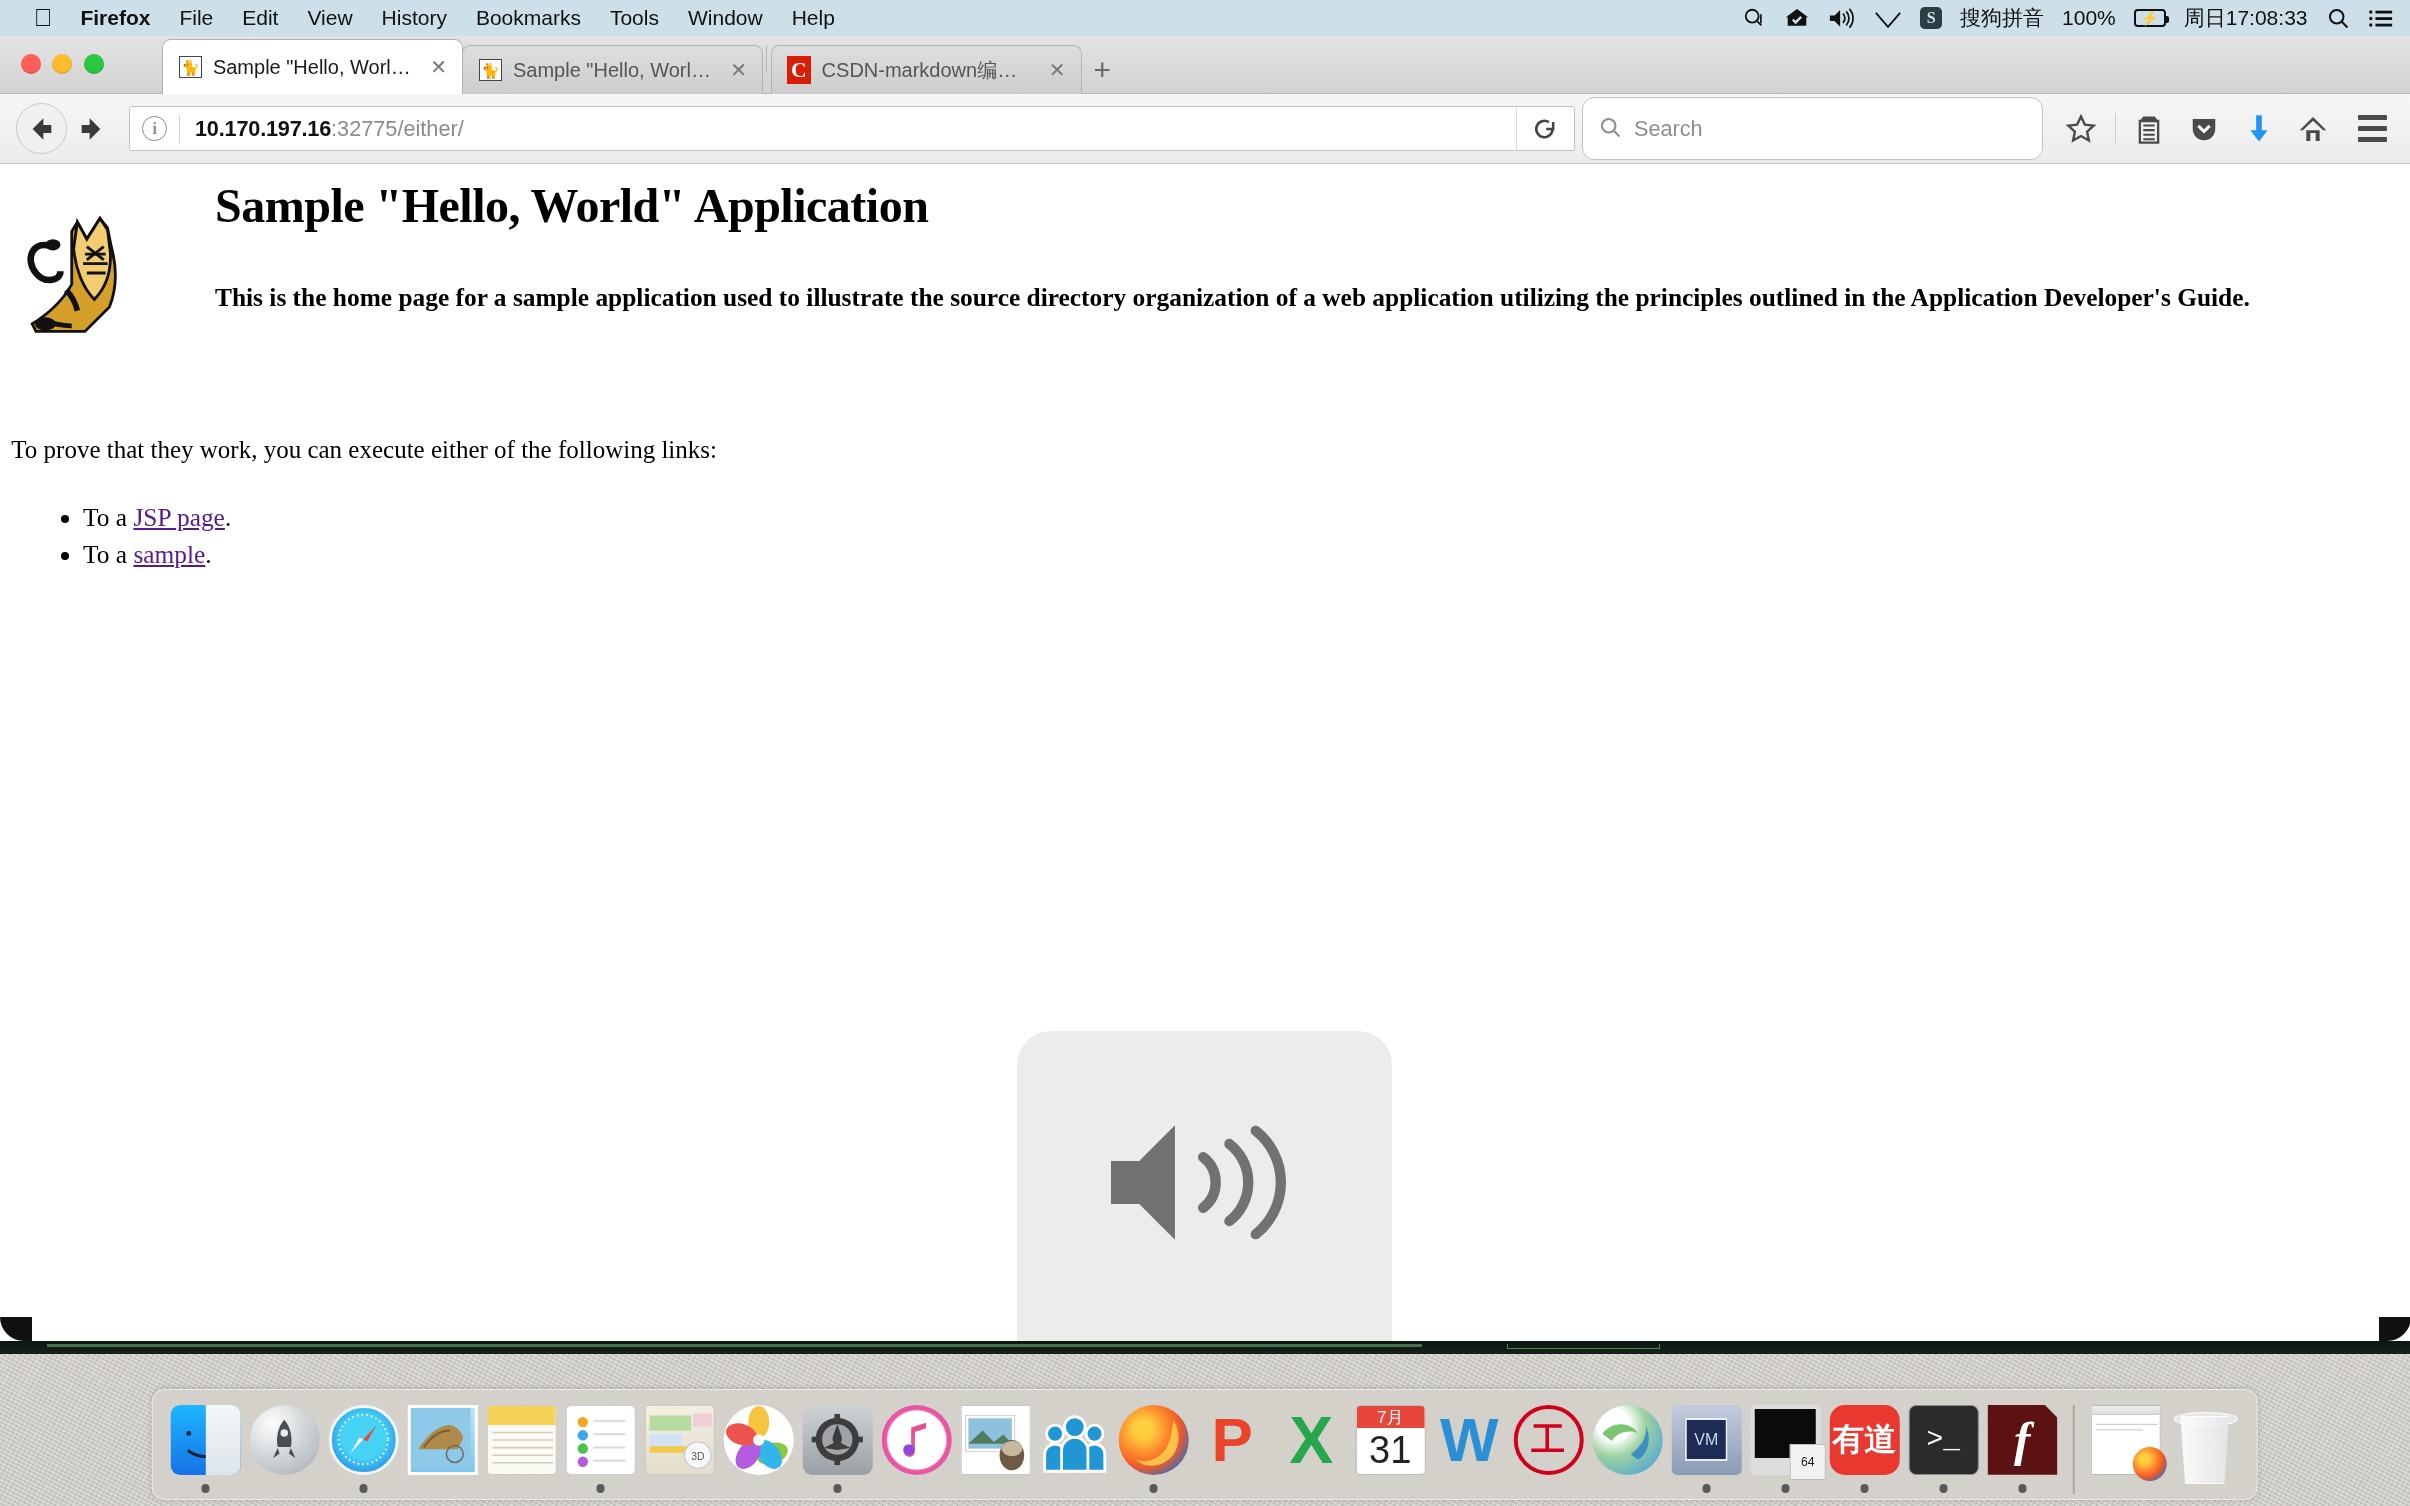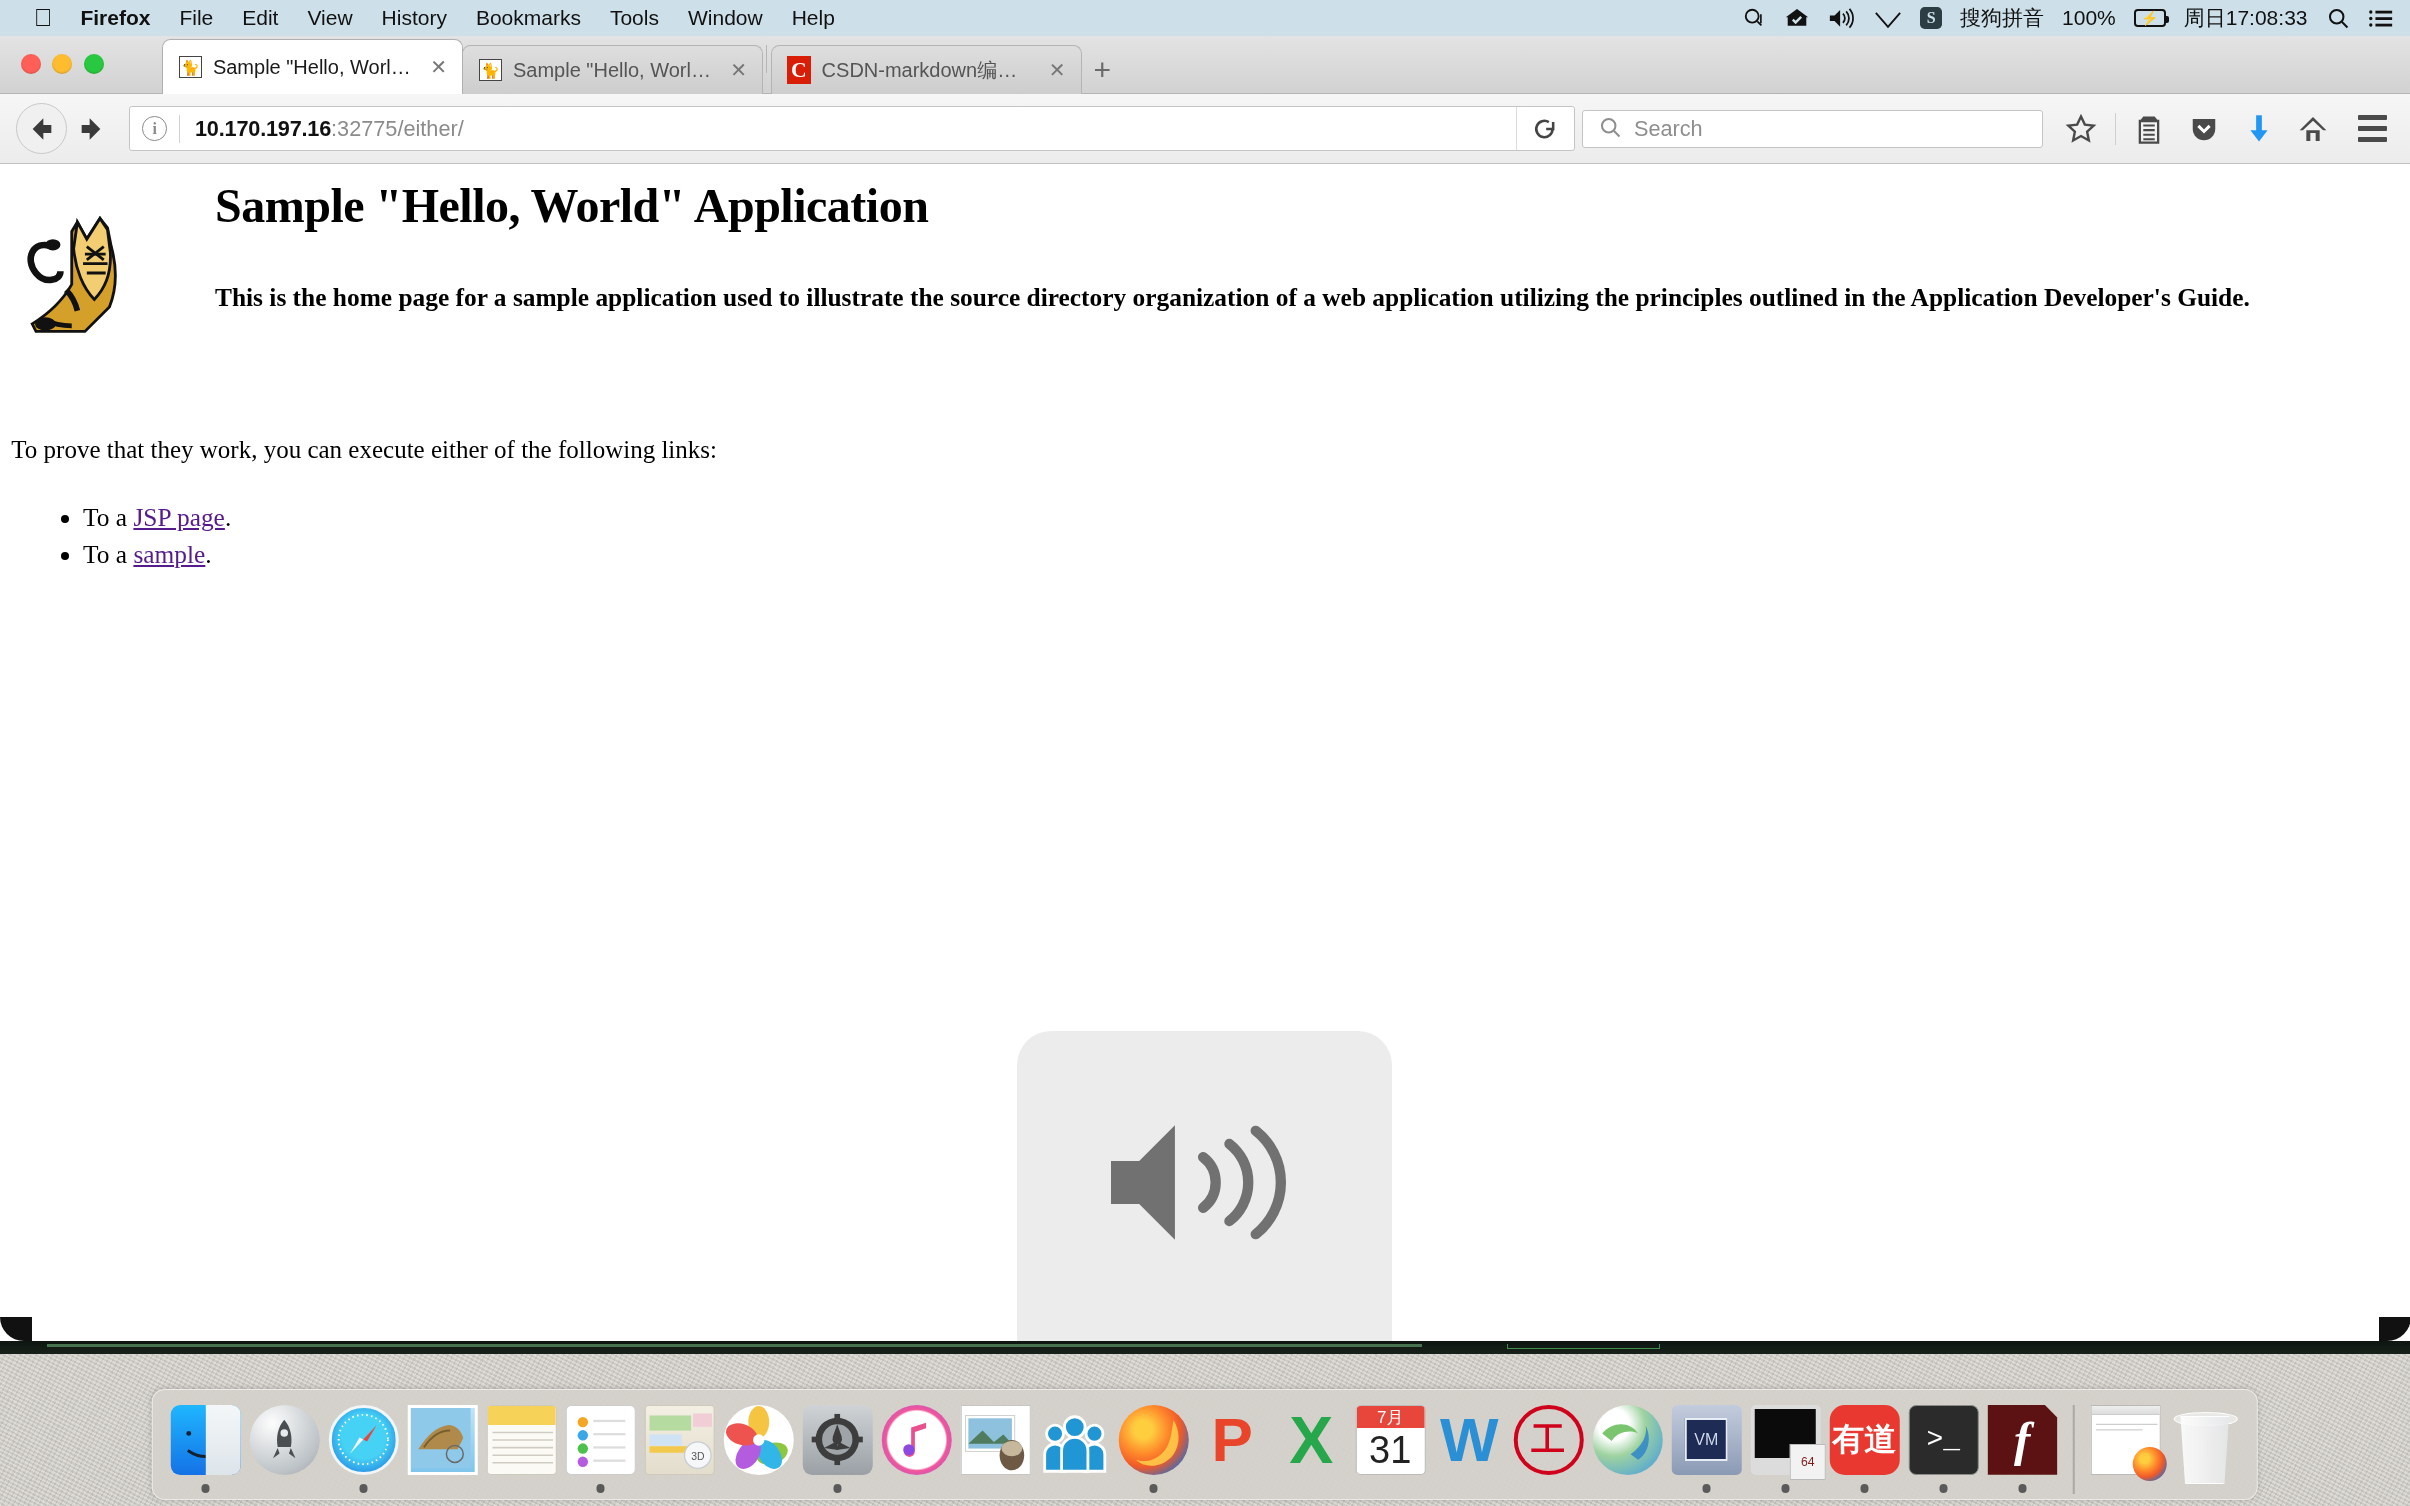--- a/index.html
+++ b/index.html
@@ -163,21 +163,21 @@
   }
   .url-host{ color:#111; font-weight:bold; letter-spacing:-0.2px;}
   .url-rest{ color:#8b8b8b; }
   #urlbar .reload{
     margin-left:auto; width:58px; height:43px;
     display:flex;align-items:center;justify-content:center;
     border-left:0.9px solid #dcdcdc;
   }
 
   #searchbar{
-    width:461px;height:38px;background:#fff;border:0.9px solid #c4c4c4;border-radius:3px;
+    width:461px;height:63px;background:#fff;border:0.9px solid #c4c4c4;border-radius:12px;
     display:flex;align-items:center;gap:11.3px;padding:0 15px;margin-right:13px;
   }
   #searchbar .ph{ color:#8e8e8e; font-size:21.7px; }
 
   .tbicons{ display:flex; align-items:center; gap:5.6px; padding-right:9.4px; }
   .tbicon{ width:49px;height:49px;display:flex;align-items:center;justify-content:center; }
   .tb-sep{ width:0.9px;height:32px;background:#cfcfcf;margin:0 3.8px; }
   #hamburger{ width:51px;height:51px;display:flex;flex-direction:column;justify-content:center;align-items:center;gap:5.6px;margin-right:13px;}
   #hamburger i{ width:29px;height:5.6px;background:#4a4a4a;border-radius:0.9px;display:block; }
 
@@ -259,21 +259,21 @@
   .ic-cal .cd{ font-size:38px;color:#222;display:flex;align-items:center;justify-content:center;height:45px; }
   .ic-word{ display:flex;align-items:center;justify-content:center;color:#2a8fd4;font-size:62px;font-weight:bold; }
   .ic-icbc{ border:4.7px solid #d0021b;border-radius:50%;display:flex;align-items:center;justify-content:center;color:#d0021b;font-size:34px;font-weight:bold;box-sizing:border-box; }
   .ic-sphere{ border-radius:50%; background:radial-gradient(circle at 30% 28%, #fff 0 22%, #9ed2a0 45%, #4fa3d8 88%); }
   .ic-vbox{ background:linear-gradient(#c3ccdd,#8b9ab4); border-radius:5.6px; display:flex;align-items:center;justify-content:center; position:relative; }
   .ic-vbox .inner{ width:43px;height:43px;background:#1d2b55;border:2.8px solid #e8ecf4; display:flex;align-items:center;justify-content:center;color:#cfd8ea;font-size:16px;}
   .ic-display{ background:#dcdcdc;border-radius:4.7px;padding:4.7px; position:relative; }
   .ic-display .scr{ background:#0b0b0b; width:100%; height:49px; }
   .ic-display .badge{
     position:absolute;right:-5.6px;bottom:-5.6px;width:36px;height:36px;background:#f2f2f2;border:0.9px solid #bbb;
-    display:flex;align-items:center;justify-content:center;font-size:12.2px;color:#7f1d1d;
+    display:flex;align-items:center;justify-content:center;font-size:12.2px;color:#0f172a;
   }
   .ic-youdao{ background:#e8382f;border-radius:15px;color:#fff;font-size:32px;font-weight:bold;display:flex;align-items:center;justify-content:center;font-family:"Liberation Serif",serif;}
   .ic-term{ background:#2b2b2b;border-radius:7.5px;border:1.9px solid #8b8b8b;color:#fff;font-size:28px;display:flex;align-items:center;justify-content:center;font-family:"Liberation Mono",monospace;box-sizing:border-box;}
   .ic-flash{ background:#5c1212;color:#fff;font-size:49px;font-style:italic;font-weight:bold;display:flex;align-items:center;justify-content:center;font-family:"Liberation Serif",serif; clip-path:polygon(0 0,82% 0,100% 18%,100% 100%,0 100%);}
   .ic-minwin{ background:#fff;border:0.9px solid #b9b9b9;position:relative;overflow:visible; }
   .ic-minwin .bar{ height:9.4px;background:linear-gradient(#eee,#dcdcdc);border-bottom:0.9px solid #ccc; }
   .ic-minwin .ff{
     position:absolute;right:-7.5px;bottom:-7.5px;width:34px;height:34px;border-radius:50%;
     background:radial-gradient(circle at 35% 35%, #ffce3f 0 14%, #ff8a2b 38%, #f05a28 58%, #1a6fd4 86%);
   }

